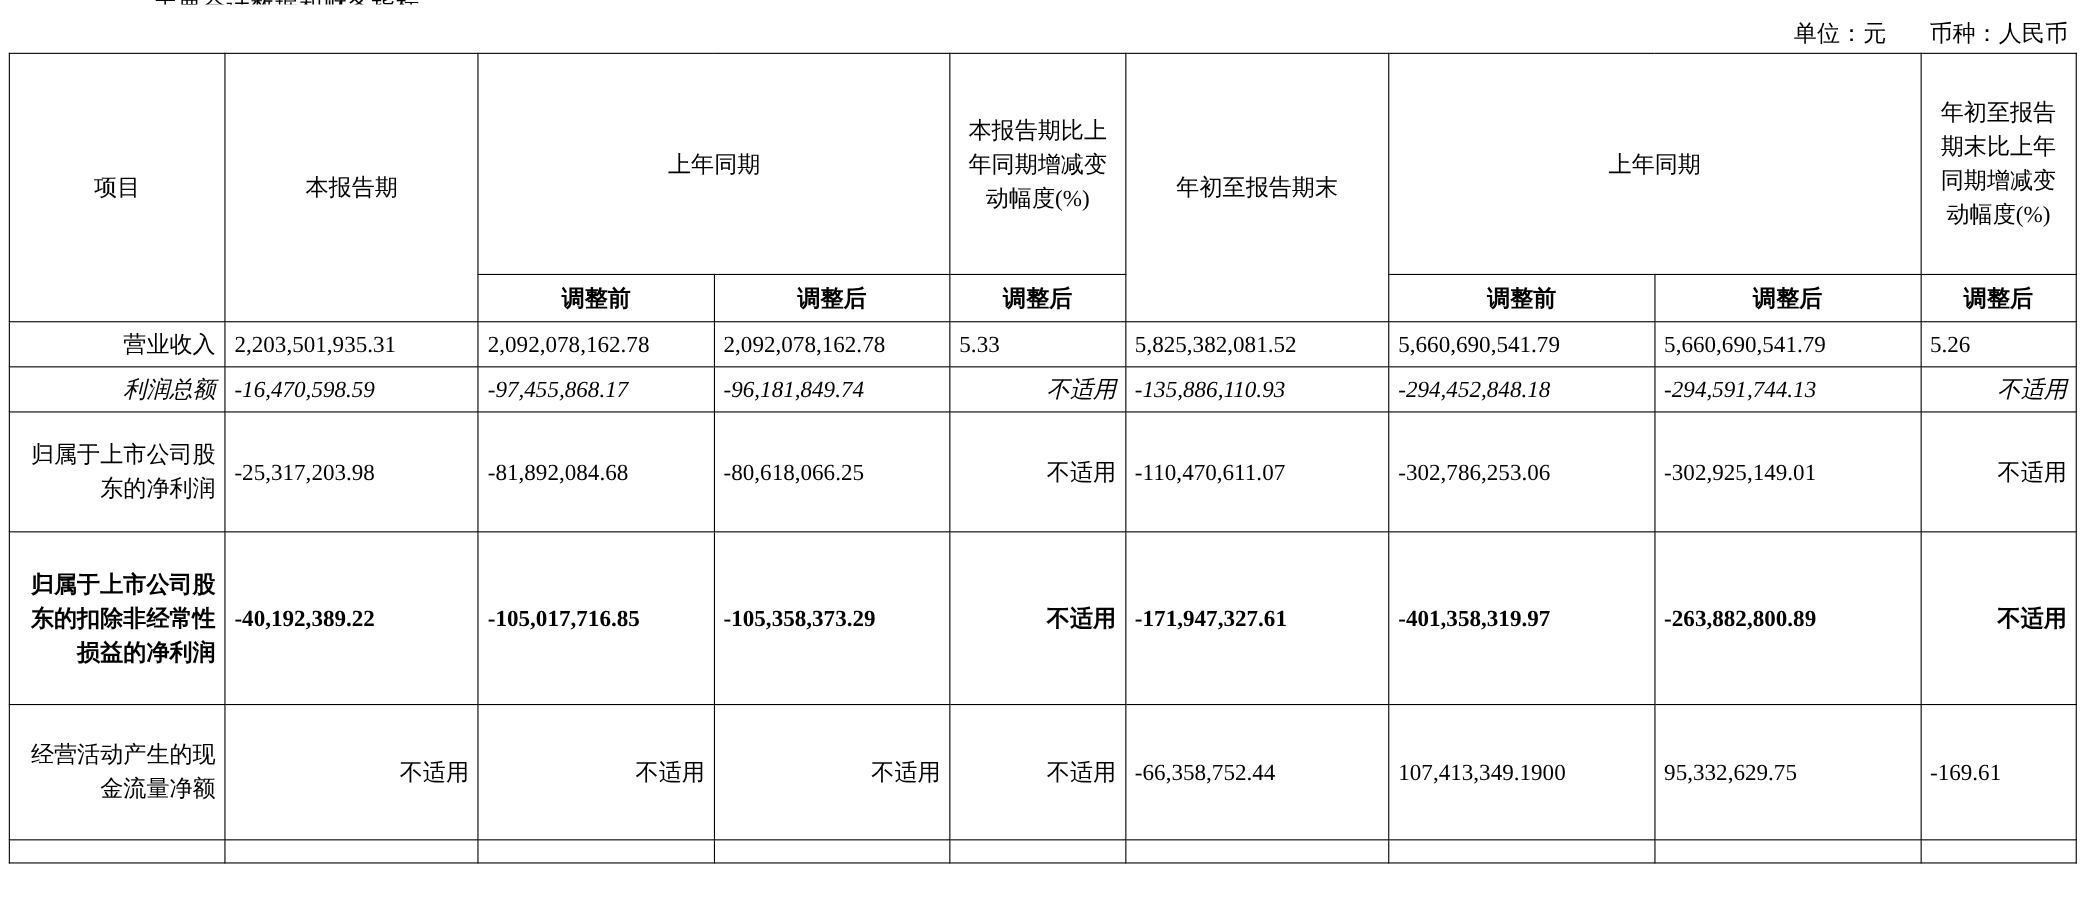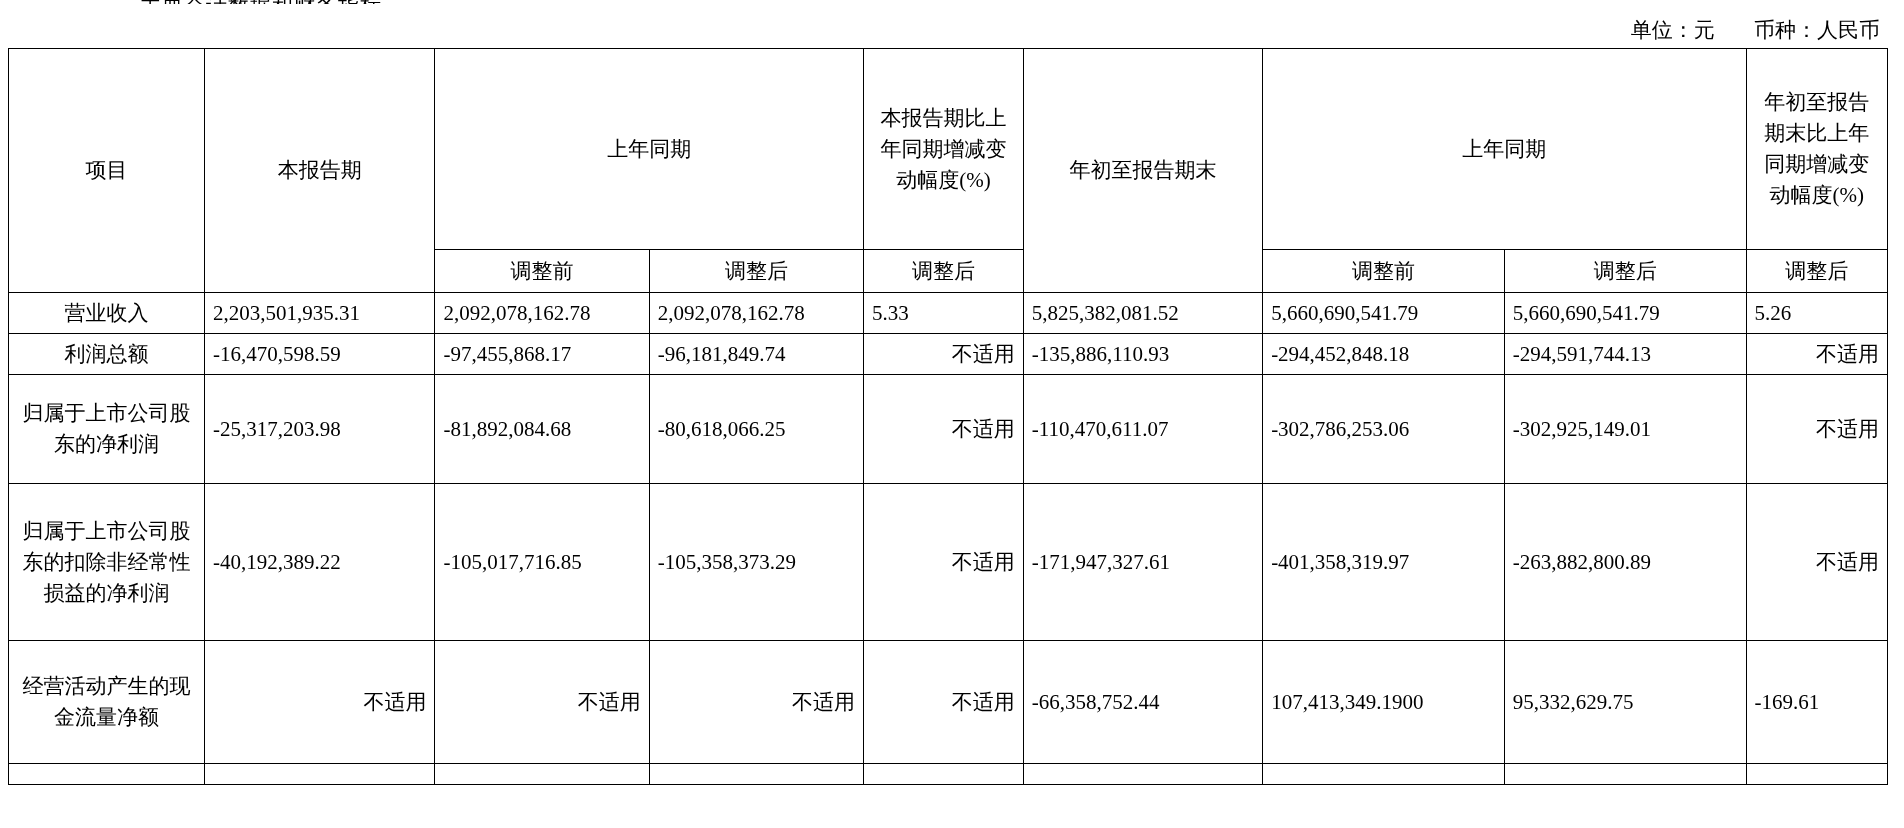--- a/index.html
+++ b/index.html
@@ -53,37 +53,37 @@
   table.fin td {
     border: 1px solid #000000;
     font-size: 21px;
     line-height: 31px;
     padding: 2px 8px;
     vertical-align: middle;
     word-break: break-all;
   }
   td.c { text-align: right; }
   td.r { text-align: left; }
-  td.l { text-align: center; }
+  td.l { text-align: right; }
   .hd { text-align: center; }
   col.c1 { width: 172px; }
   col.c2 { width: 202px; }
   col.c3 { width: 188px; }
   col.c4 { width: 188px; }
   col.c5 { width: 140px; }
   col.c6 { width: 210px; }
   col.c7 { width: 212px; }
   col.c8 { width: 212px; }
   col.c9 { width: 124px; }
   .tall-head td { height: 196px; }
-  .sub-head td { height: 38px; }
+  .sub-head td { height: 38px; font-weight: bold; }
   .row-1 td { height: 36px; }
-  .row-2 td { height: 36px; }
+  .row-2 td { height: 36px; font-style: italic; }
   .row-3 td { height: 104px; }
-  .row-4 td { height: 152px; }
+  .row-4 td { height: 152px; font-weight: bold; }
   .row-5 td { height: 118px; }
   .row-6 td { height: 16px; overflow: hidden; }
 </style>
 </head>
 <body>
 
 <div class="page">
 
   <div class="top-clip">主要会计数据和财务指标</div>
 

